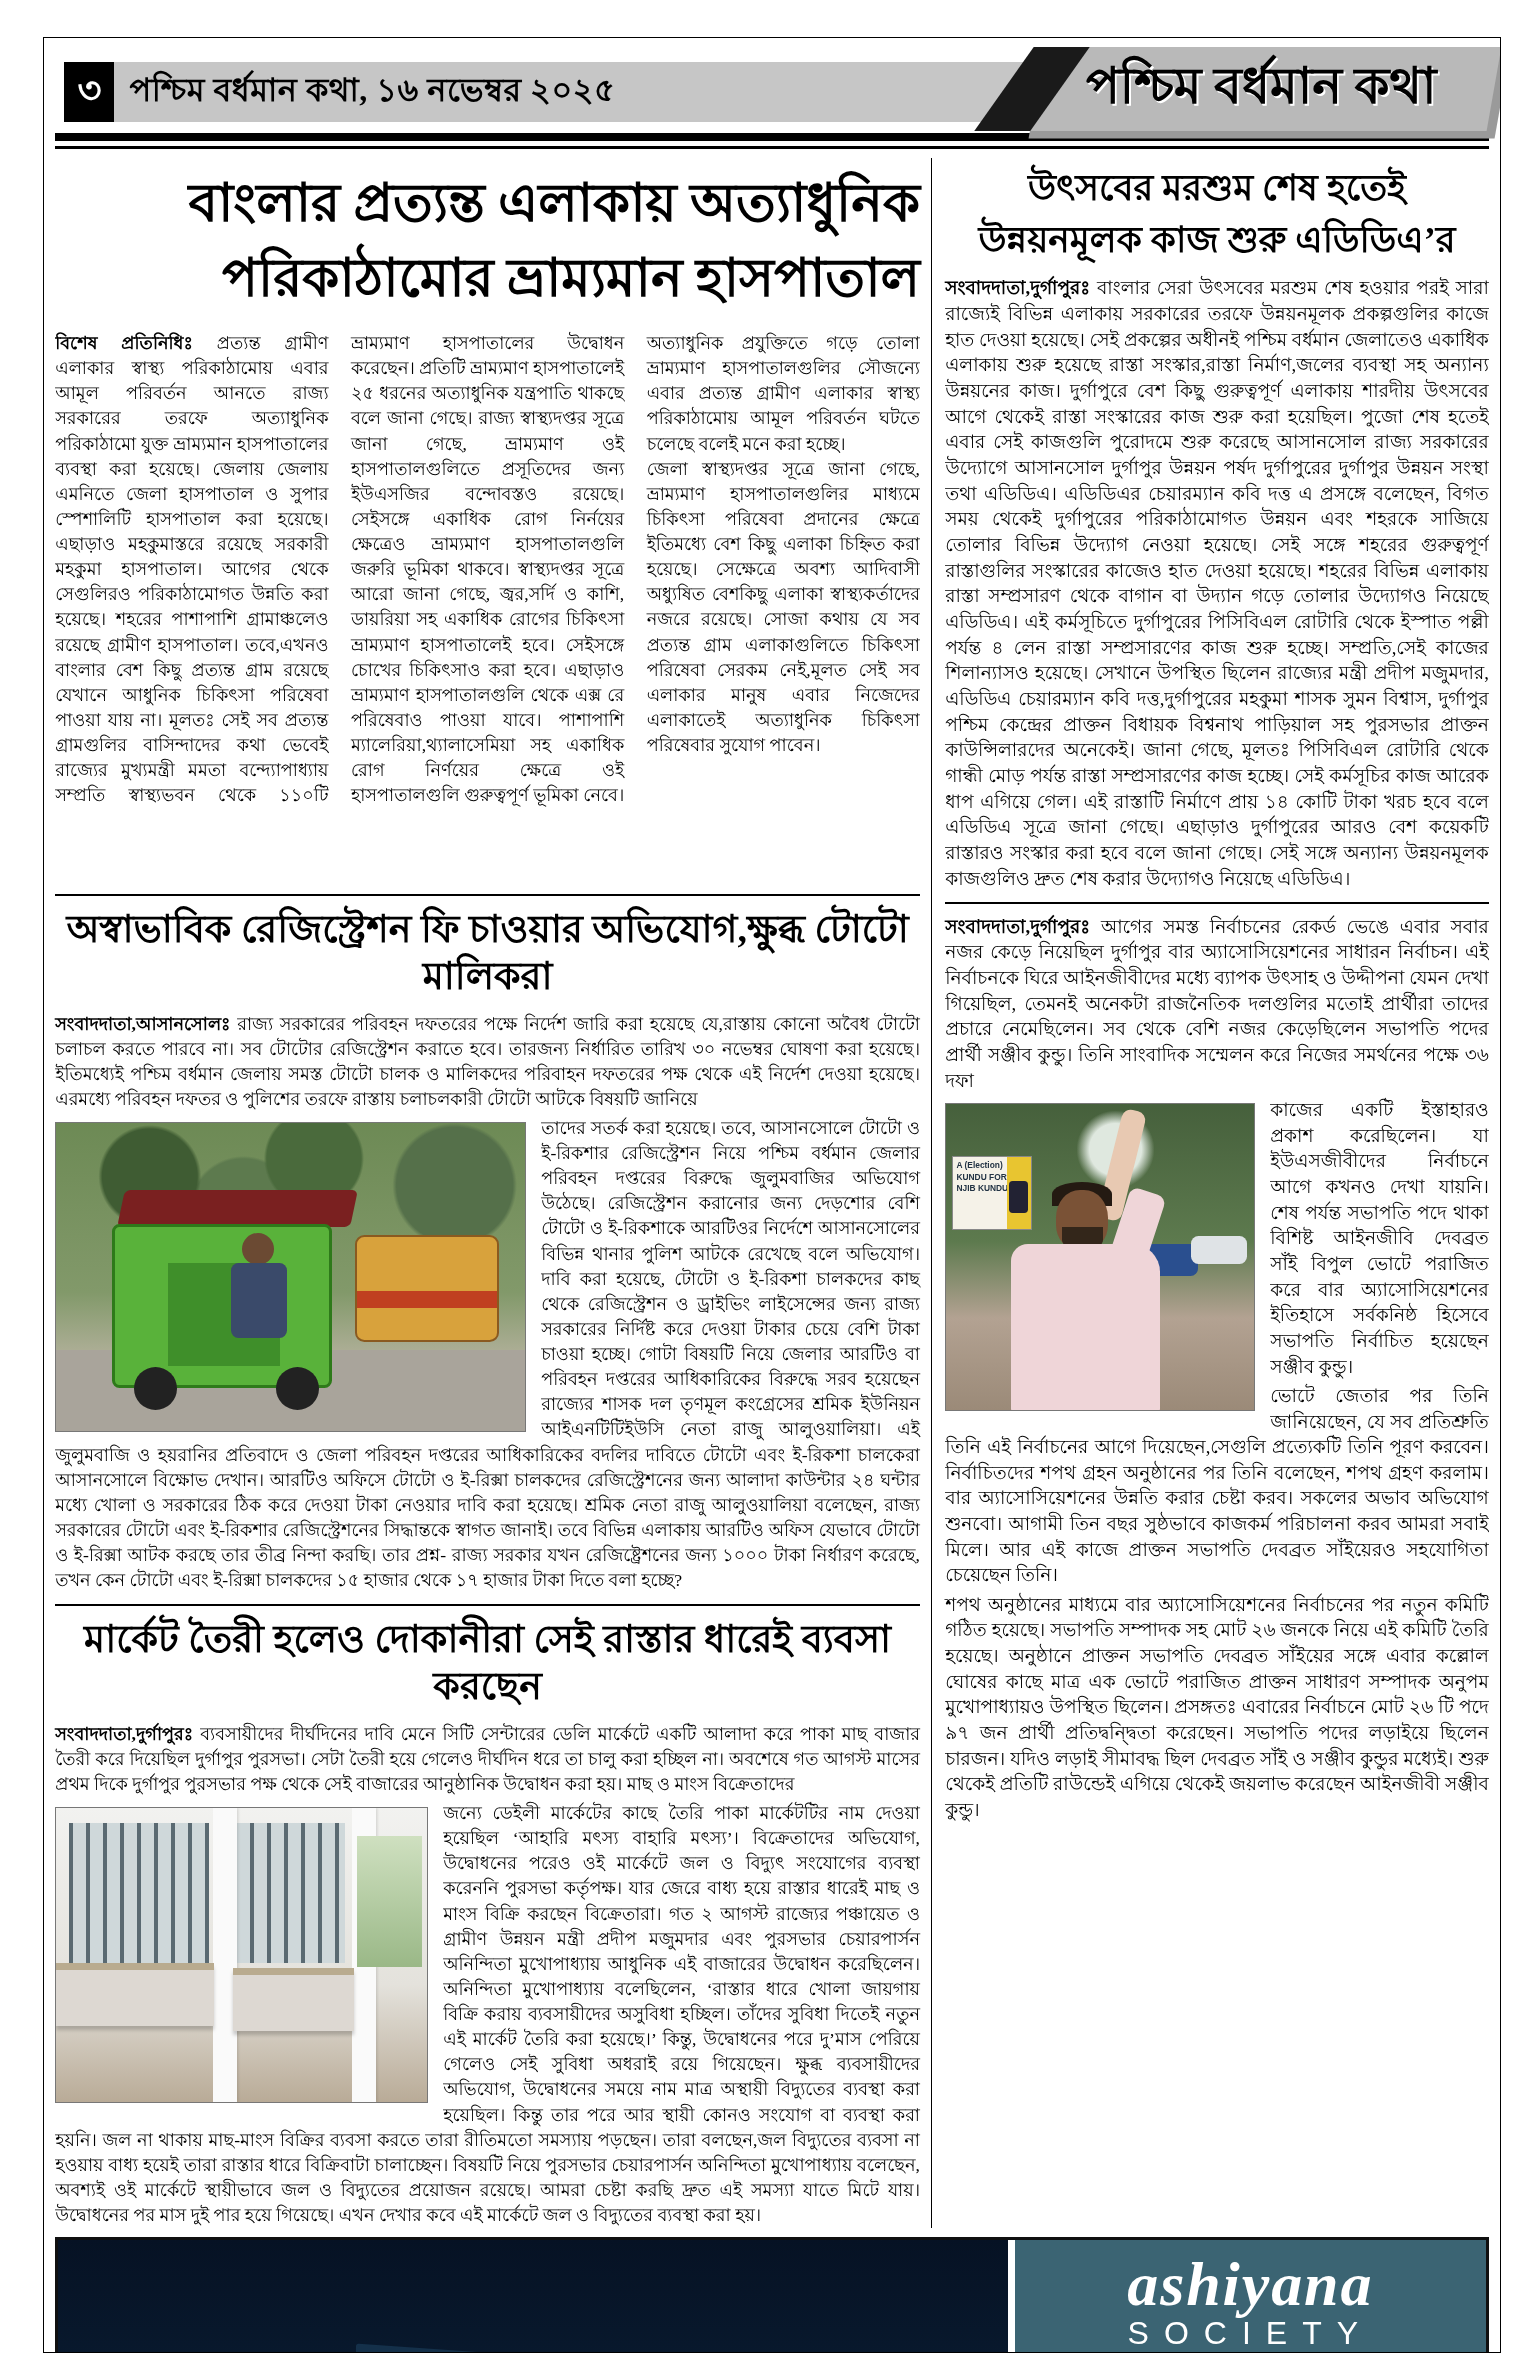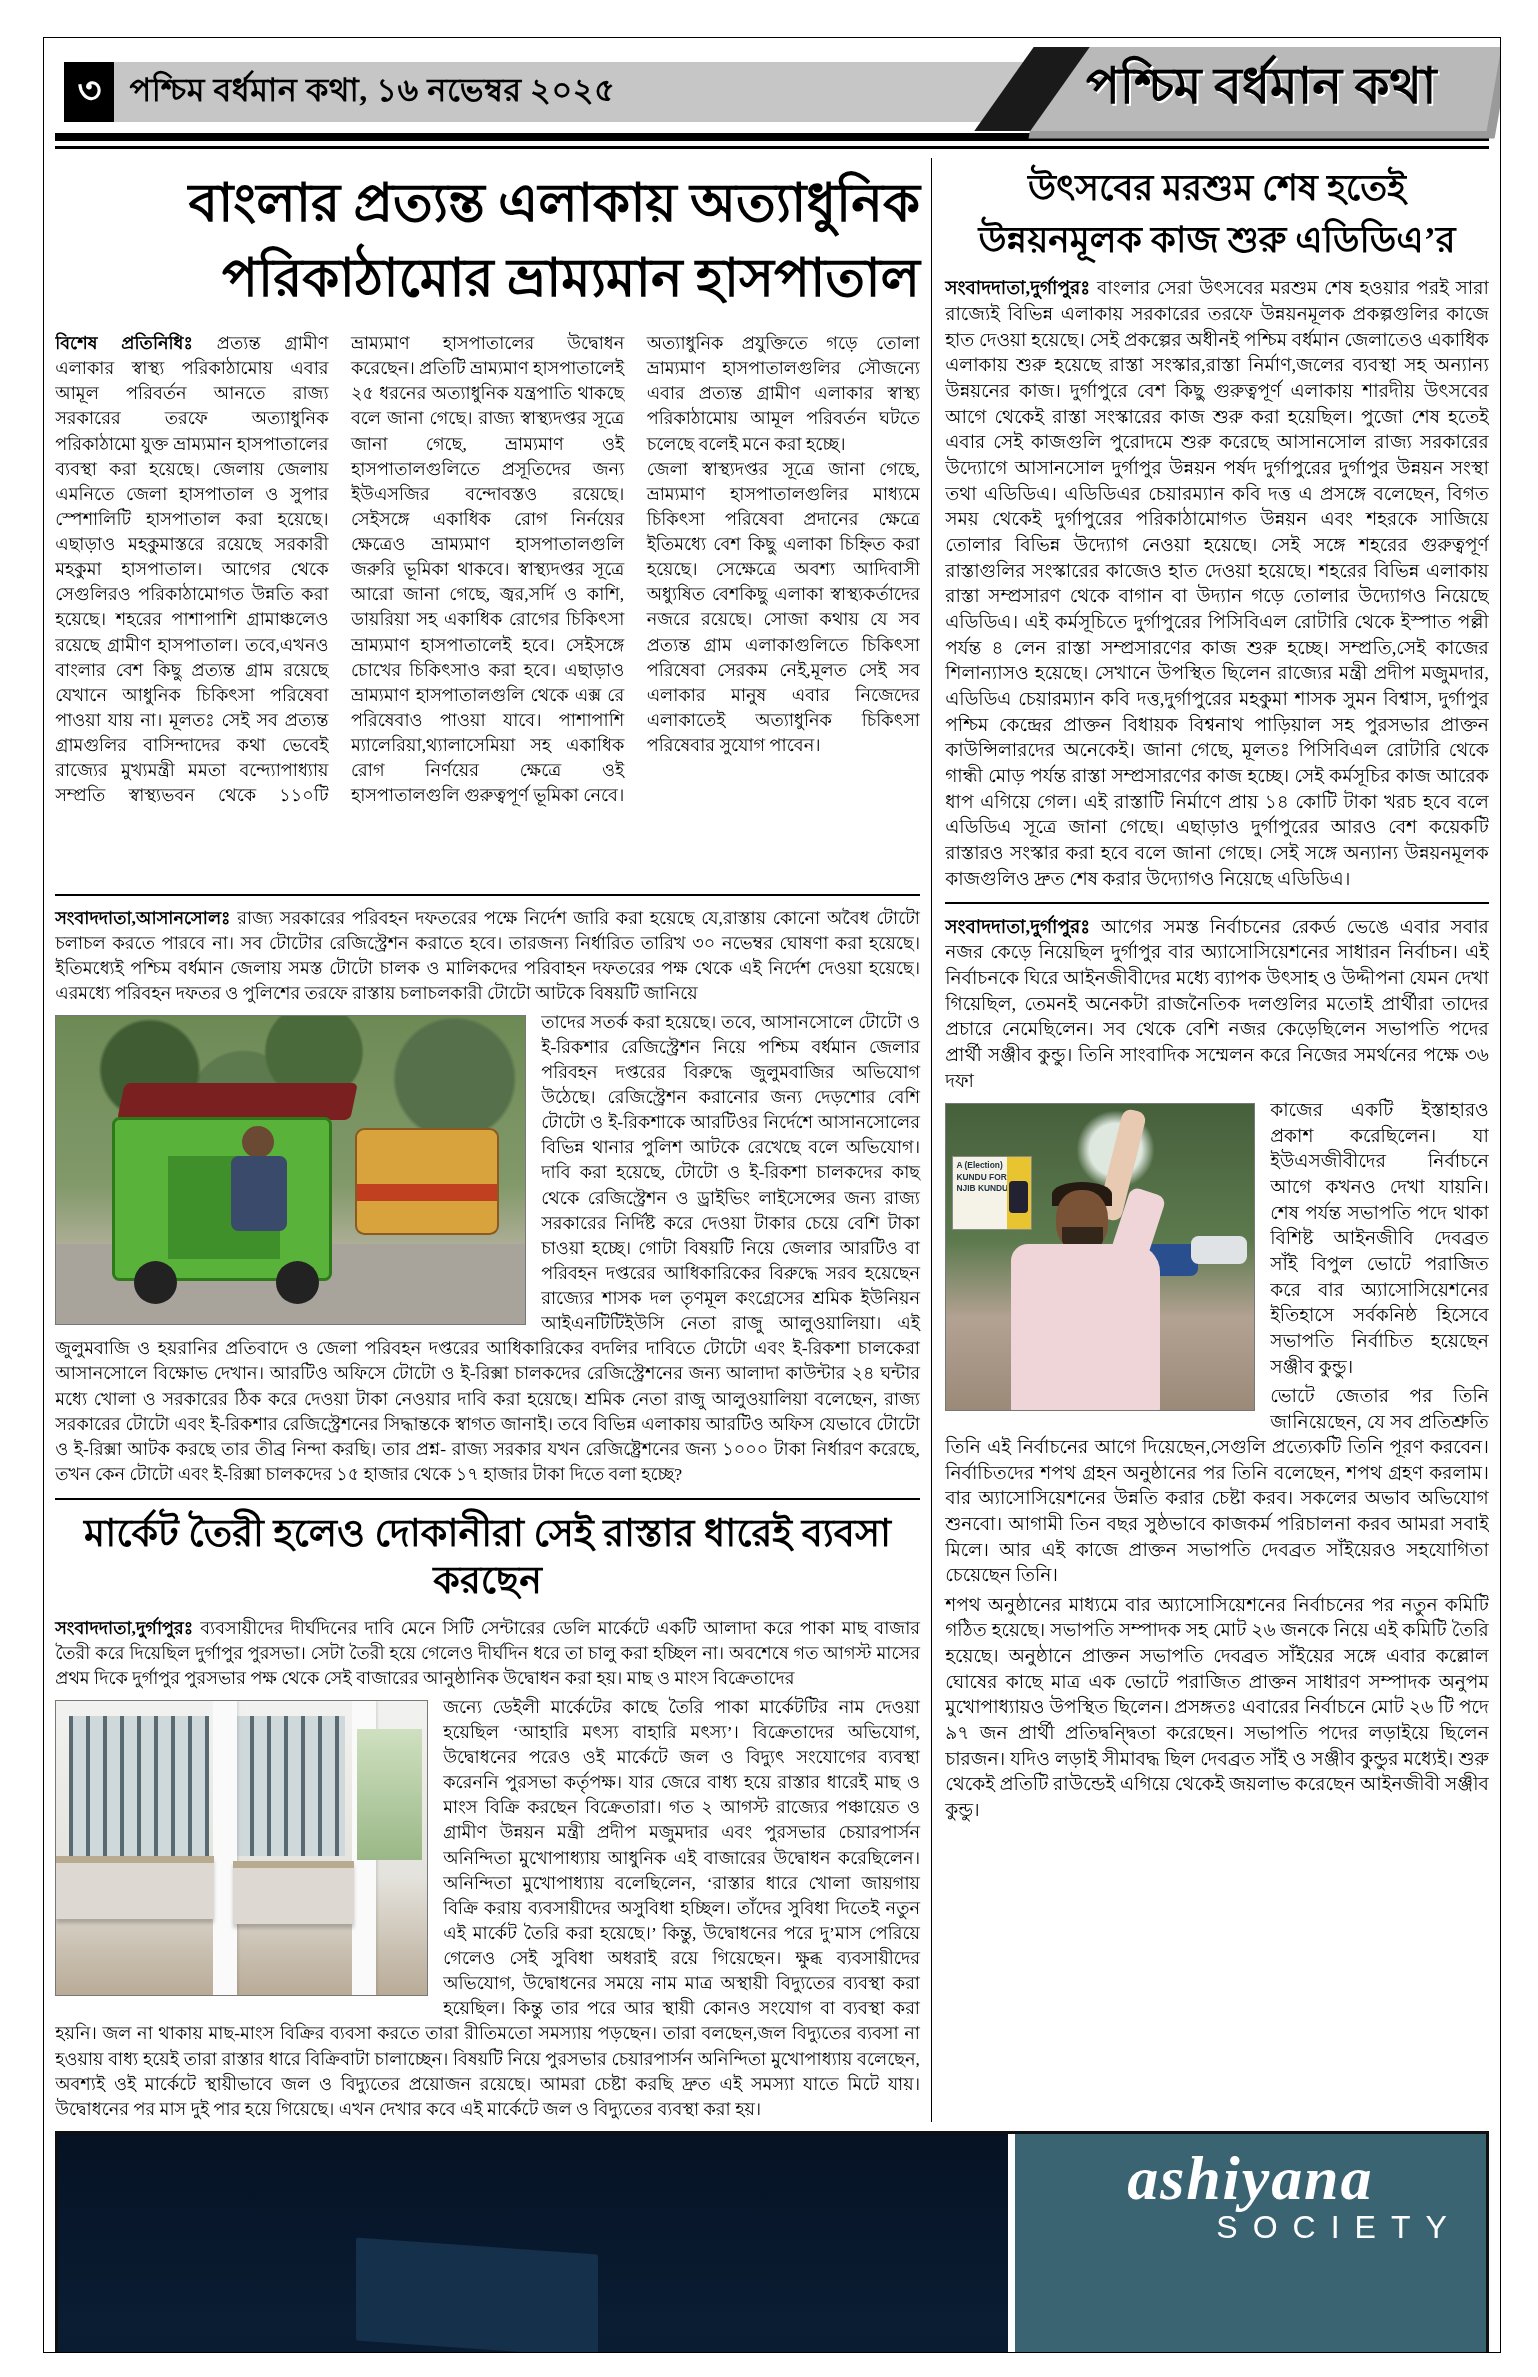--- a/index.html
+++ b/index.html
@@ -94,21 +94,21 @@
   .kundu .sleeve{position:absolute;left:173px;top:86px;width:37px;height:75px;background:#efd5d8;transform:rotate(18deg);border-radius:9.3px;}
 
   
   .ad{position:relative;margin-top:9.3px;height:356px;border:3.7px solid #101010;display:flex;box-sizing:border-box;overflow:hidden;}
   .ad-left{flex:1;position:relative;background:linear-gradient(180deg,#061224 0%,#0a1d33 55%,#07131f 100%);border-right:7.5px solid #fff;}
   .ad-left .bldg{position:absolute;background:#14304a;border-radius:2.8px;}
   .ad-right{width:471px;position:relative;background:#3b6473;color:#fff;
             font-family:"Liberation Sans","DejaVu Sans",sans-serif;padding:17px 24px;box-sizing:border-box;}
   .brand{font-family:"Liberation Serif",serif;font-style:italic;font-weight:bold;font-size:62px;
          line-height:.9;text-align:center;letter-spacing:1.9px;}
-  .brand2{text-align:right;font-size:32px;letter-spacing:15px;margin-top:1.9px;font-weight:normal;}
+  .brand2{text-align:center;font-size:32px;letter-spacing:15px;margin-top:1.9px;font-weight:normal;}
 </style>
 </head>
 <body>
 
 <div class="sheet">
   <div class="frame">
 
     <div class="header-row">
       <div class="header-bar">
         <div class="num-box">
@@ -129,20 +129,21 @@
 
         <h1 class="a1-head">বাংলার প্রত্যন্ত এলাকায় অত্যাধুনিক পরিকাঠামোর ভ্রাম্যমান হাসপাতাল</h1>
 
         <div class="bodytext a1-body">
           <p><span class="byline">বিশেষ প্রতিনিধিঃ</span> <span>প্রত্যন্ত গ্রামীণ এলাকার স্বাস্থ্য পরিকাঠামোয় এবার আমূল পরিবর্তন আনতে রাজ্য সরকারের তরফে অত্যাধুনিক পরিকাঠামো যুক্ত ভ্রাম্যমান হাসপাতালের ব্যবস্থা করা হয়েছে। জেলায় জেলায় এমনিতে জেলা হাসপাতাল ও সুপার স্পেশালিটি হাসপাতাল করা হয়েছে। এছাড়াও মহকুমাস্তরে রয়েছে সরকারী মহকুমা হাসপাতাল। আগের থেকে সেগুলিরও পরিকাঠামোগত উন্নতি করা হয়েছে। শহরের পাশাপাশি গ্রামাঞ্চলেও রয়েছে গ্রামীণ হাসপাতাল। তবে,এখনও বাংলার বেশ কিছু প্রত্যন্ত গ্রাম রয়েছে যেখানে আধুনিক চিকিৎসা পরিষেবা পাওয়া যায় না। মূলতঃ সেই সব প্রত্যন্ত গ্রামগুলির বাসিন্দাদের কথা ভেবেই রাজ্যের মুখ্যমন্ত্রী মমতা বন্দ্যোপাধ্যায় সম্প্রতি স্বাস্থ্যভবন থেকে ১১০টি ভ্রাম্যমাণ হাসপাতালের উদ্বোধন করেছেন। প্রতিটি ভ্রাম্যমাণ হাসপাতালেই ২৫ ধরনের অত্যাধুনিক যন্ত্রপাতি থাকছে বলে জানা গেছে। রাজ্য স্বাস্থ্যদপ্তর সূত্রে জানা গেছে, ভ্রাম্যমাণ ওই হাসপাতালগুলিতে প্রসূতিদের জন্য ইউএসজির বন্দোবস্তও রয়েছে। সেইসঙ্গে একাধিক রোগ নির্নয়ের ক্ষেত্রেও ভ্রাম্যমাণ হাসপাতালগুলি জরুরি ভূমিকা থাকবে।  স্বাস্থ্যদপ্তর সূত্রে আরো জানা গেছে, জ্বর,সর্দি ও কাশি, ডায়রিয়া সহ একাধিক রোগের চিকিৎসা ভ্রাম্যমাণ হাসপাতালেই হবে। সেইসঙ্গে চোখের চিকিৎসাও করা হবে। এছাড়াও ভ্রাম্যমাণ হাসপাতালগুলি থেকে এক্স রে পরিষেবাও পাওয়া যাবে। পাশাপাশি ম্যালেরিয়া,থ্যালাসেমিয়া সহ একাধিক রোগ নির্ণয়ের ক্ষেত্রে ওই হাসপাতালগুলি গুরুত্বপূর্ণ ভূমিকা নেবে। অত্যাধুনিক প্রযুক্তিতে গড়ে তোলা ভ্রাম্যমাণ হাসপাতালগুলির সৌজন্যে এবার প্রত্যন্ত গ্রামীণ এলাকার স্বাস্থ্য পরিকাঠামোয় আমূল পরিবর্তন ঘটতে চলেছে বলেই মনে করা হচ্ছে।</span></p>
           <p>জেলা স্বাস্থ্যদপ্তর সূত্রে জানা গেছে, ভ্রাম্যমাণ হাসপাতালগুলির মাধ্যমে চিকিৎসা পরিষেবা প্রদানের ক্ষেত্রে ইতিমধ্যে বেশ কিছু এলাকা চিহ্নিত করা হয়েছে। সেক্ষেত্রে অবশ্য আদিবাসী অধ্যুষিত বেশকিছু এলাকা স্বাস্থ্যকর্তাদের নজরে রয়েছে। সোজা কথায় যে সব প্রত্যন্ত গ্রাম এলাকাগুলিতে চিকিৎসা পরিষেবা সেরকম নেই,মূলত সেই সব এলাকার মানুষ এবার নিজেদের এলাকাতেই অত্যাধুনিক চিকিৎসা পরিষেবার সুযোগ পাবেন।</p>
         </div>
 
         <div class="rule"></div>
 
+        <h2 class="a2-head">অস্বাভাবিক রেজিস্ট্রেশন ফি চাওয়ার অভিযোগ,ক্ষুব্ধ টোটো মালিকরা</h2>
 
         <div class="bodytext">
           <p style="margin:0 0 3.7px 0;">
             <span class="byline">সংবাদদাতা,আসানসোলঃ</span>
             <span>রাজ্য সরকারের পরিবহন দফতরের পক্ষে নির্দেশ জারি করা হয়েছে যে,রাস্তায় কোনো অবৈধ টোটো চলাচল করতে পারবে না। সব টোটোর রেজিস্ট্রেশন করাতে হবে। তারজন্য নির্ধারিত তারিখ ৩০ নভেম্বর ঘোষণা করা হয়েছে। ইতিমধ্যেই পশ্চিম বর্ধমান জেলায় সমস্ত টোটো চালক ও মালিকদের পরিবাহন দফতরের পক্ষ থেকে এই নির্দেশ দেওয়া হয়েছে। এরমধ্যে পরিবহন দফতর ও পুলিশের তরফে রাস্তায় চলাচলকারী টোটো আটকে বিষয়টি জানিয়ে</span>
           </p>
           <div>
             <div class="photo toto float-l">
               <div class="foliage"></div>
               <div class="road"></div>

